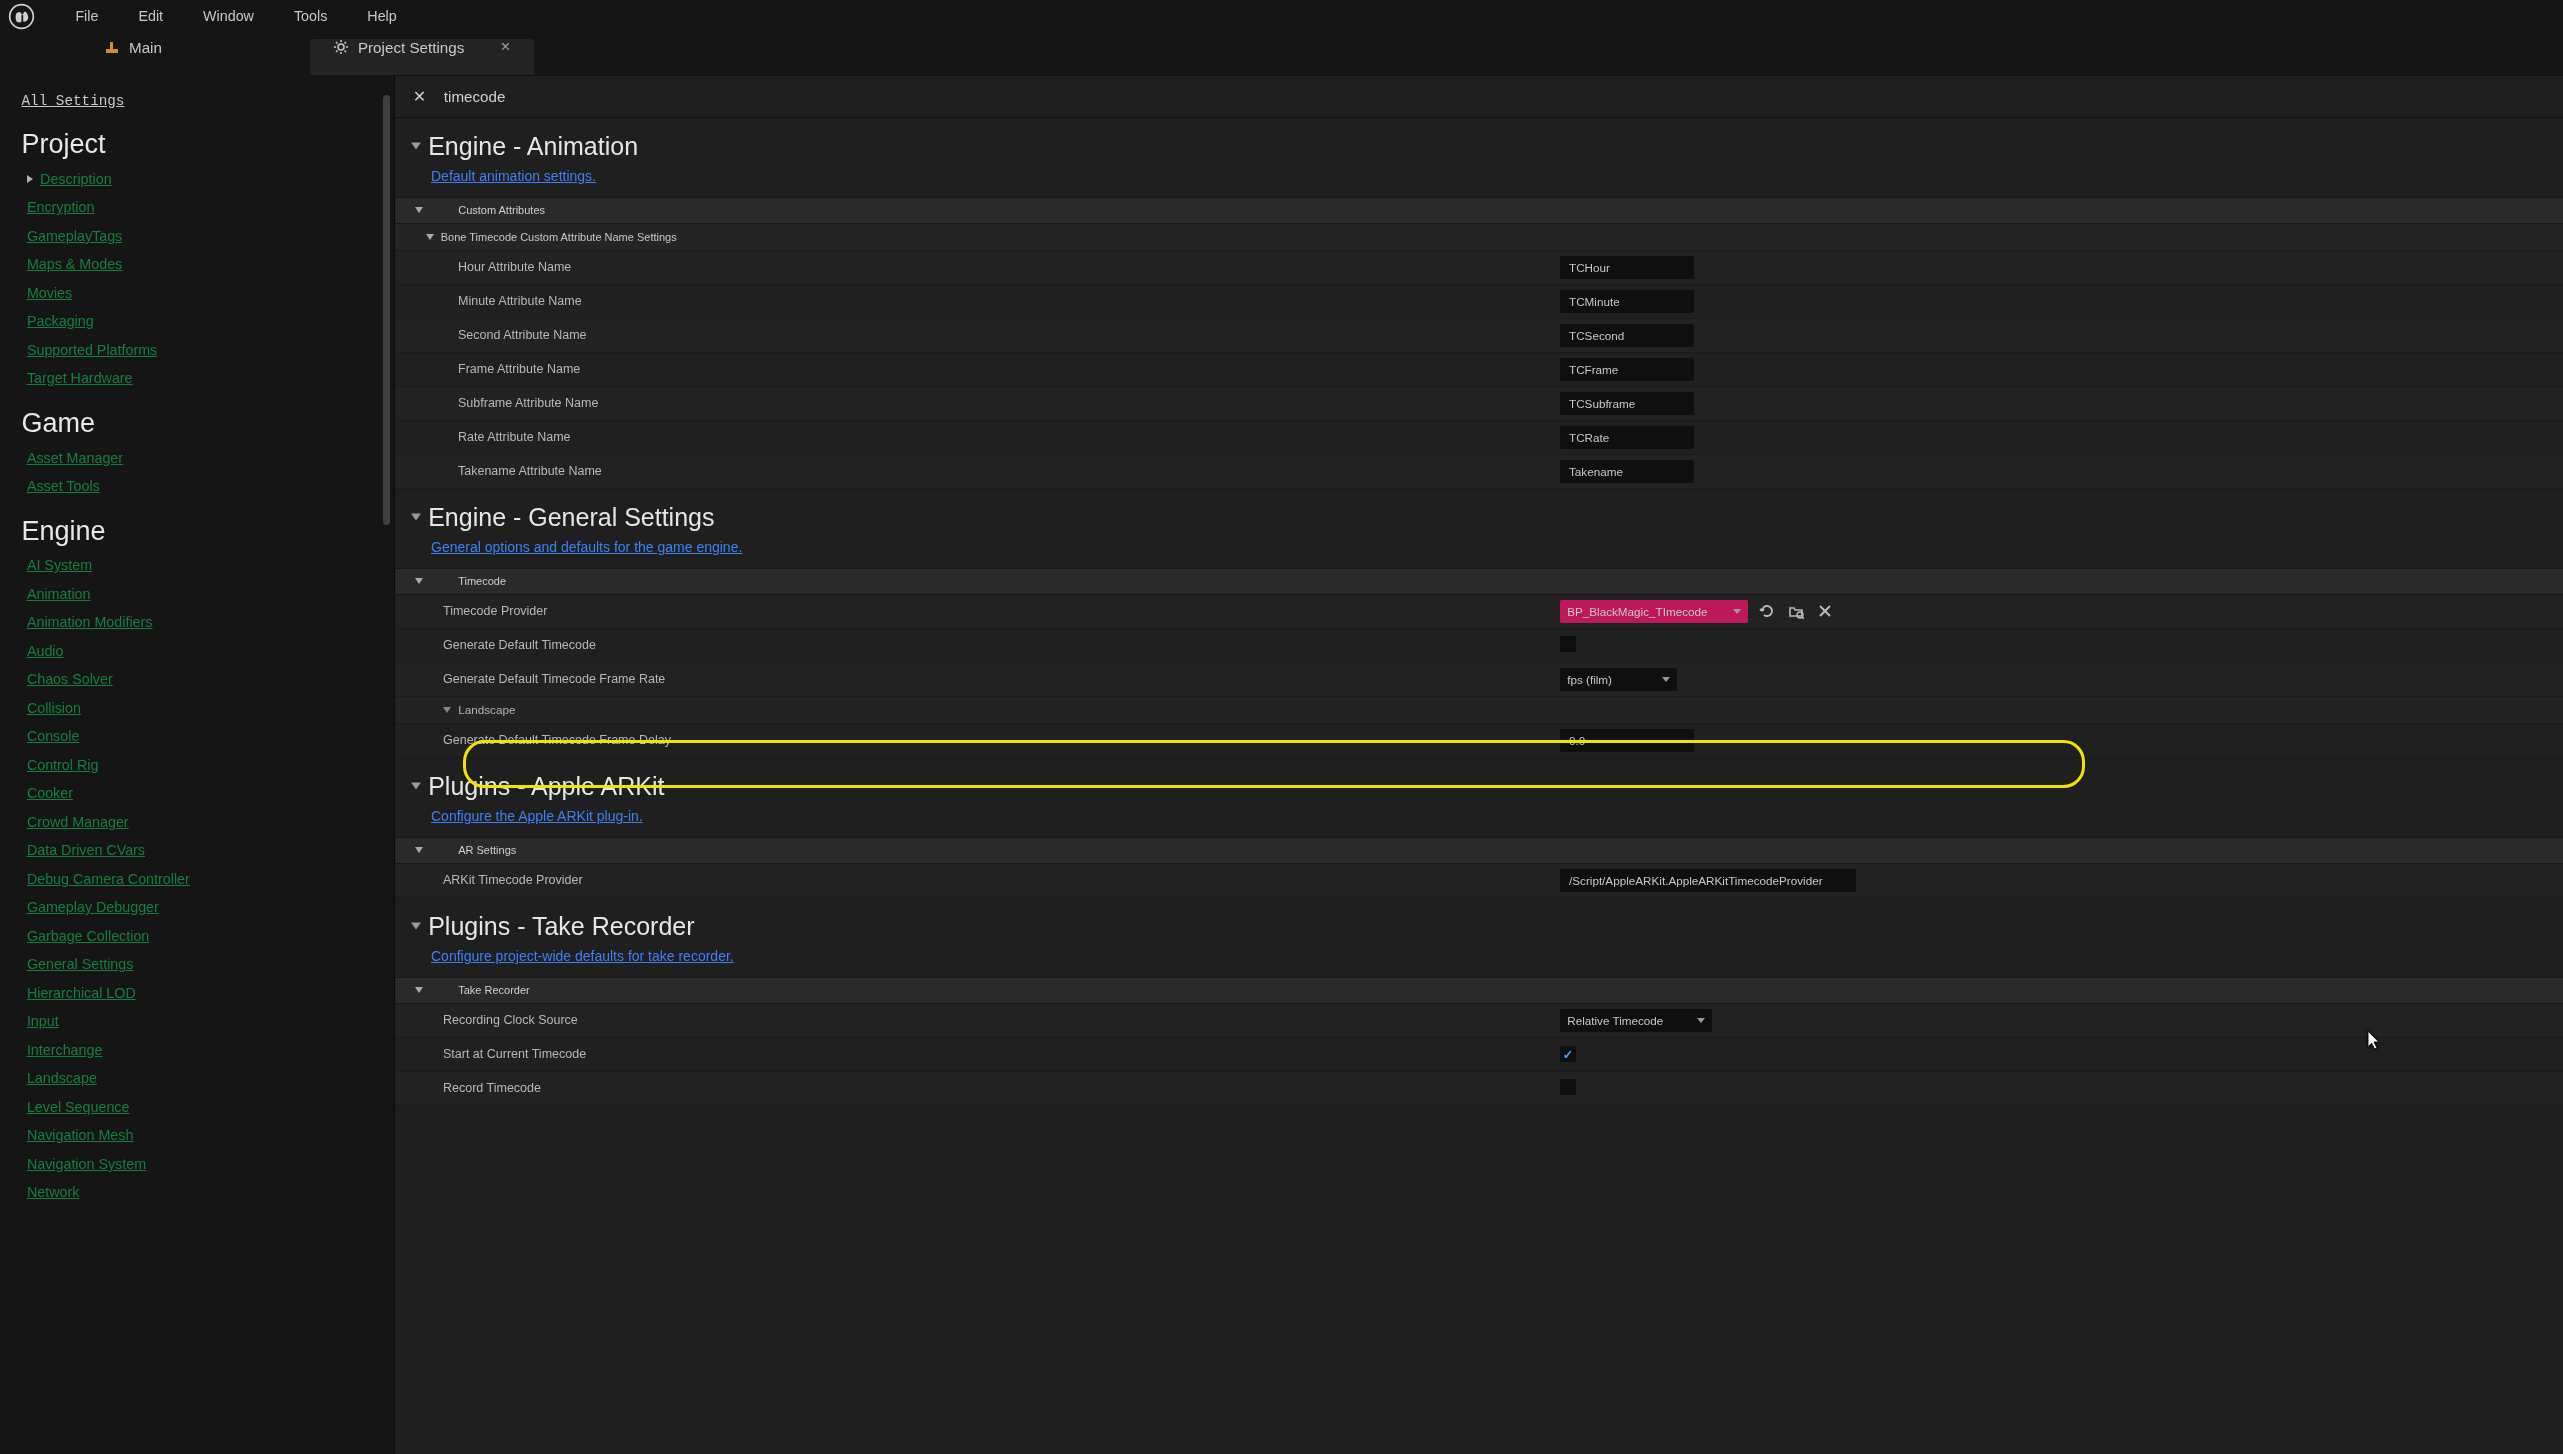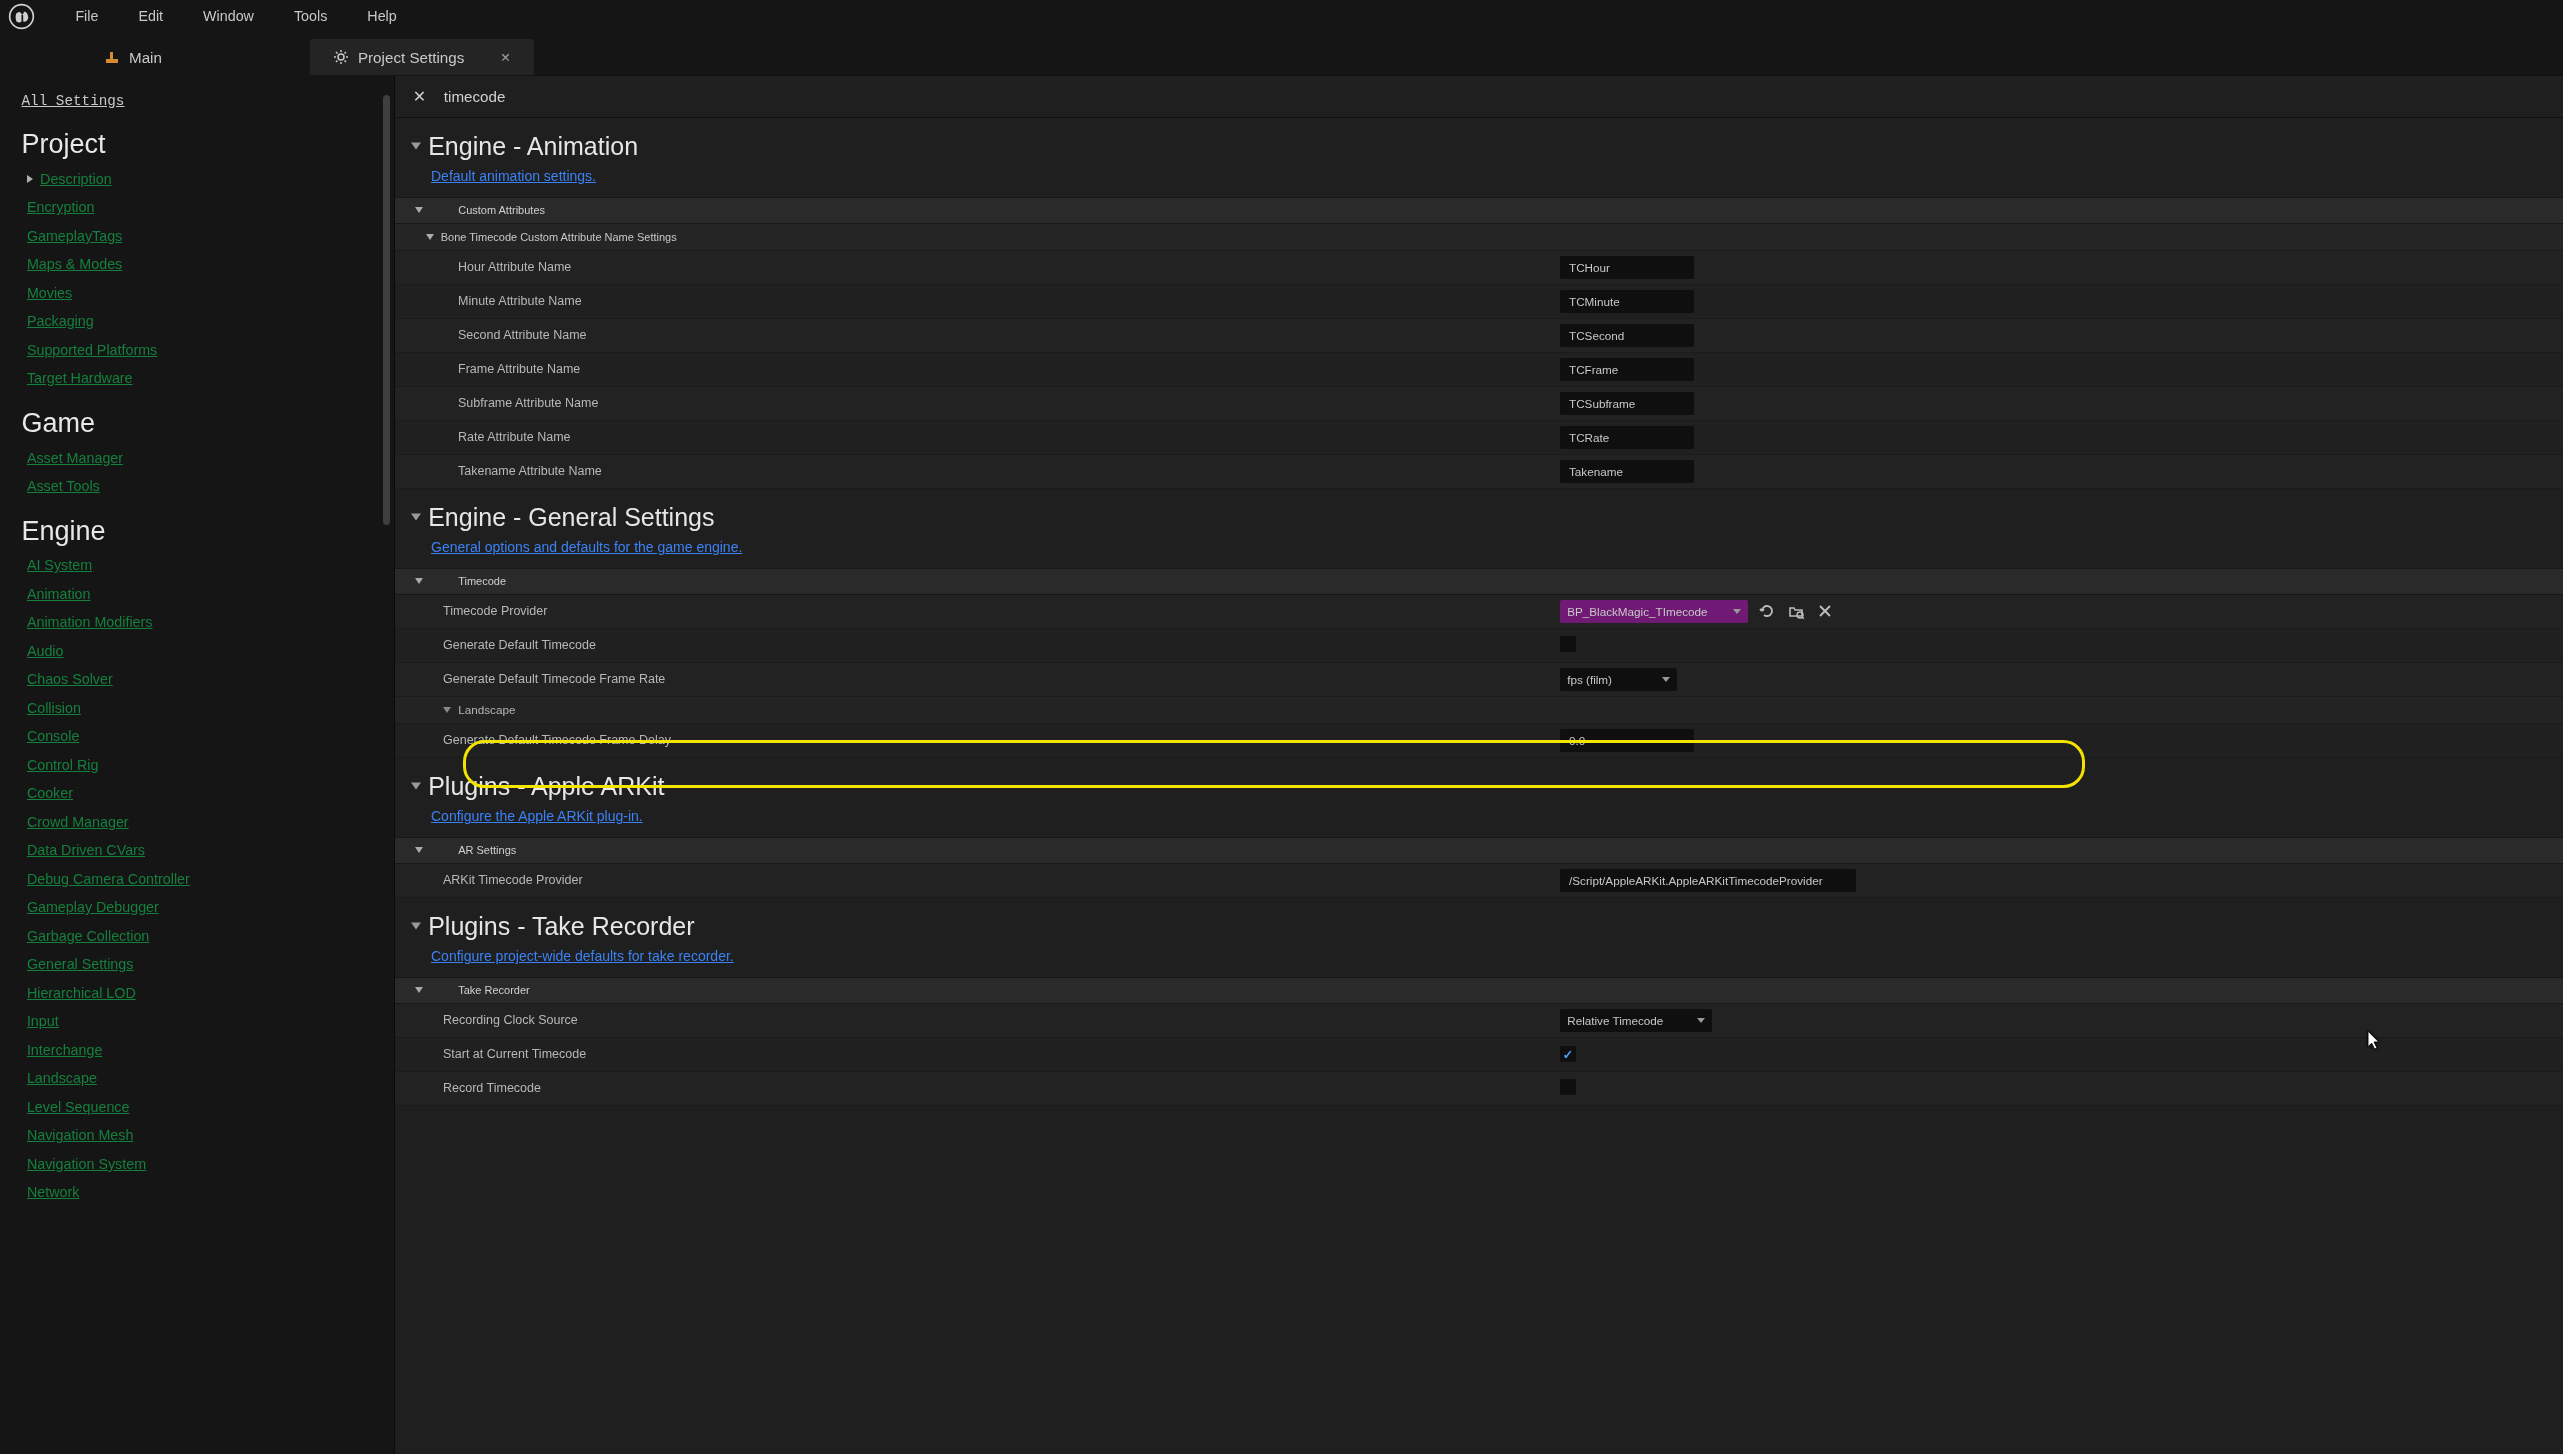--- a/index.html
+++ b/index.html
@@ -7,21 +7,21 @@
   .app { width:2563px; height:1455px; position:relative; background:#151515; transform-origin:top left; }
 
   
   .menubar { height:32px; display:flex; align-items:center; background:#151515; padding-left:5.4px; }
   .logo { width:32px; height:32px; display:flex; align-items:center; justify-content:center; margin-right:18px; }
   .logo svg { width:27px; height:27px; }
   .menubar .menu-item { padding:0 20px; font-size:14.3px; color:#c8c8c8; cursor:pointer; }
 
   
   .tabbar { height:43px; display:flex; align-items:flex-end; background:#151515; padding-left:81px; }
-  .tab { height:36px; padding:0 23px; display:flex; align-items:center; gap:9px; color:#c8c8c8; font-size:15.2px; border-top-left-radius:3.6px; border-top-right-radius:3.6px; }
+  .tab { height:36px; padding:0 23px; display:flex; gap:9px; color:#c8c8c8; font-size:15.2px; border-top-left-radius:3.6px; border-top-right-radius:3.6px; }
   .tab.inactive { background:#151515; }
   .tab.active { background:#242424; }
   .tab .tab-icon { width:16px; height:16px; display:inline-flex; align-items:center; justify-content:center; }
   .tab .close { margin-left:27px; color:#a0a0a0; font-size:12.5px; cursor:pointer; }
 
   
   .main { display:flex; height:calc(100% - 75px); }
 
   
   .sidebar { width:394px; background:#151515; padding:18px 12.5px 18px 21.5px; position:relative; }
@@ -69,21 +69,21 @@
   .prop-val { flex:0 0 807px; }
 
   .val-text { height:23px; min-width:134px; max-width:161px; background:#0f0f0f; display:inline-flex; align-items:center; padding:0 9px; font-size:11.7px; color:#c8c8c8; border-radius:1.8px; }
   .val-text.wide { max-width:323px; min-width:296px; }
   .val-drop { height:23px; min-width:152px; background:#0f0f0f; display:inline-flex; align-items:center; justify-content:space-between; padding:0 7.2px; font-size:11.7px; color:#c8c8c8; border-radius:1.8px; gap:9px; }
   .val-drop .chev { width:0; height:0; border-left:4.5px solid transparent; border-right:4.5px solid transparent; border-top:5.4px solid #999; }
   .val-check { width:16px; height:16px; background:#0f0f0f; display:inline-flex; align-items:center; justify-content:center; border-radius:1.8px; }
   .val-check.on::after { content:"✓"; color:#4da3ff; font-size:12.5px; font-weight:bold; }
 
   .asset-picker { display:inline-flex; align-items:center; gap:9px; }
-  .asset-drop { height:23px; min-width:188px; background:#701a75; display:inline-flex; align-items:center; justify-content:space-between; padding:0 7.2px; font-size:11.7px; color:#c8c8c8; border-radius:1.8px; gap:9px; }
+  .asset-drop { height:23px; min-width:188px; background:#be185d; display:inline-flex; align-items:center; justify-content:space-between; padding:0 7.2px; font-size:11.7px; color:#c8c8c8; border-radius:1.8px; gap:9px; }
   .asset-drop .chev { width:0; height:0; border-left:4.5px solid transparent; border-right:4.5px solid transparent; border-top:5.4px solid #999; }
   .asset-btn { width:20px; height:20px; display:flex; align-items:center; justify-content:center; cursor:pointer; }
   .asset-btn svg { width:16px; height:16px; }
 
   
   .hl-wrap { position:relative; }
   .hl { position:absolute; border:3.6px solid #f2e400; border-radius:21.5px; pointer-events:none; }
 
   
   .cursor { position:absolute; width:16px; height:21.5px; pointer-events:none; }

